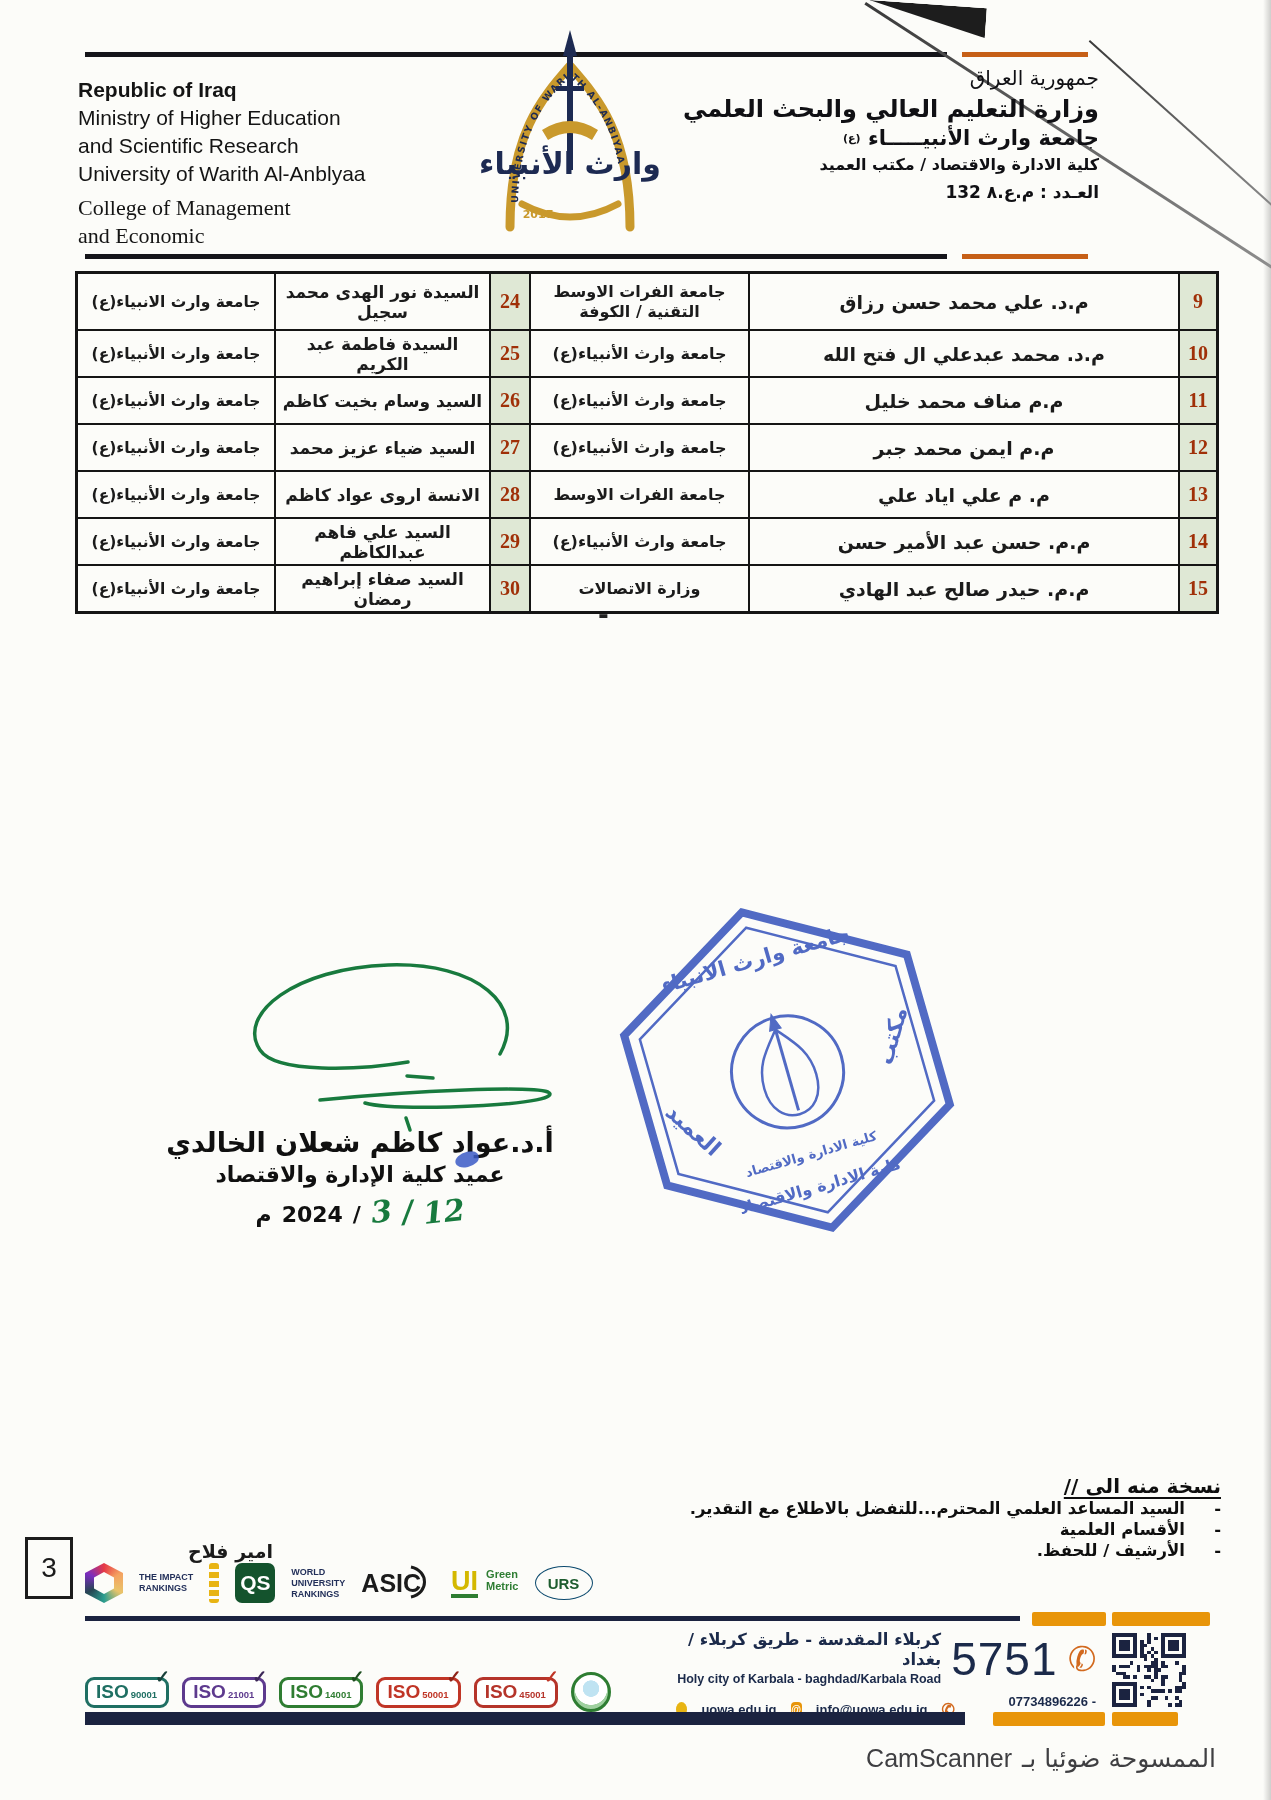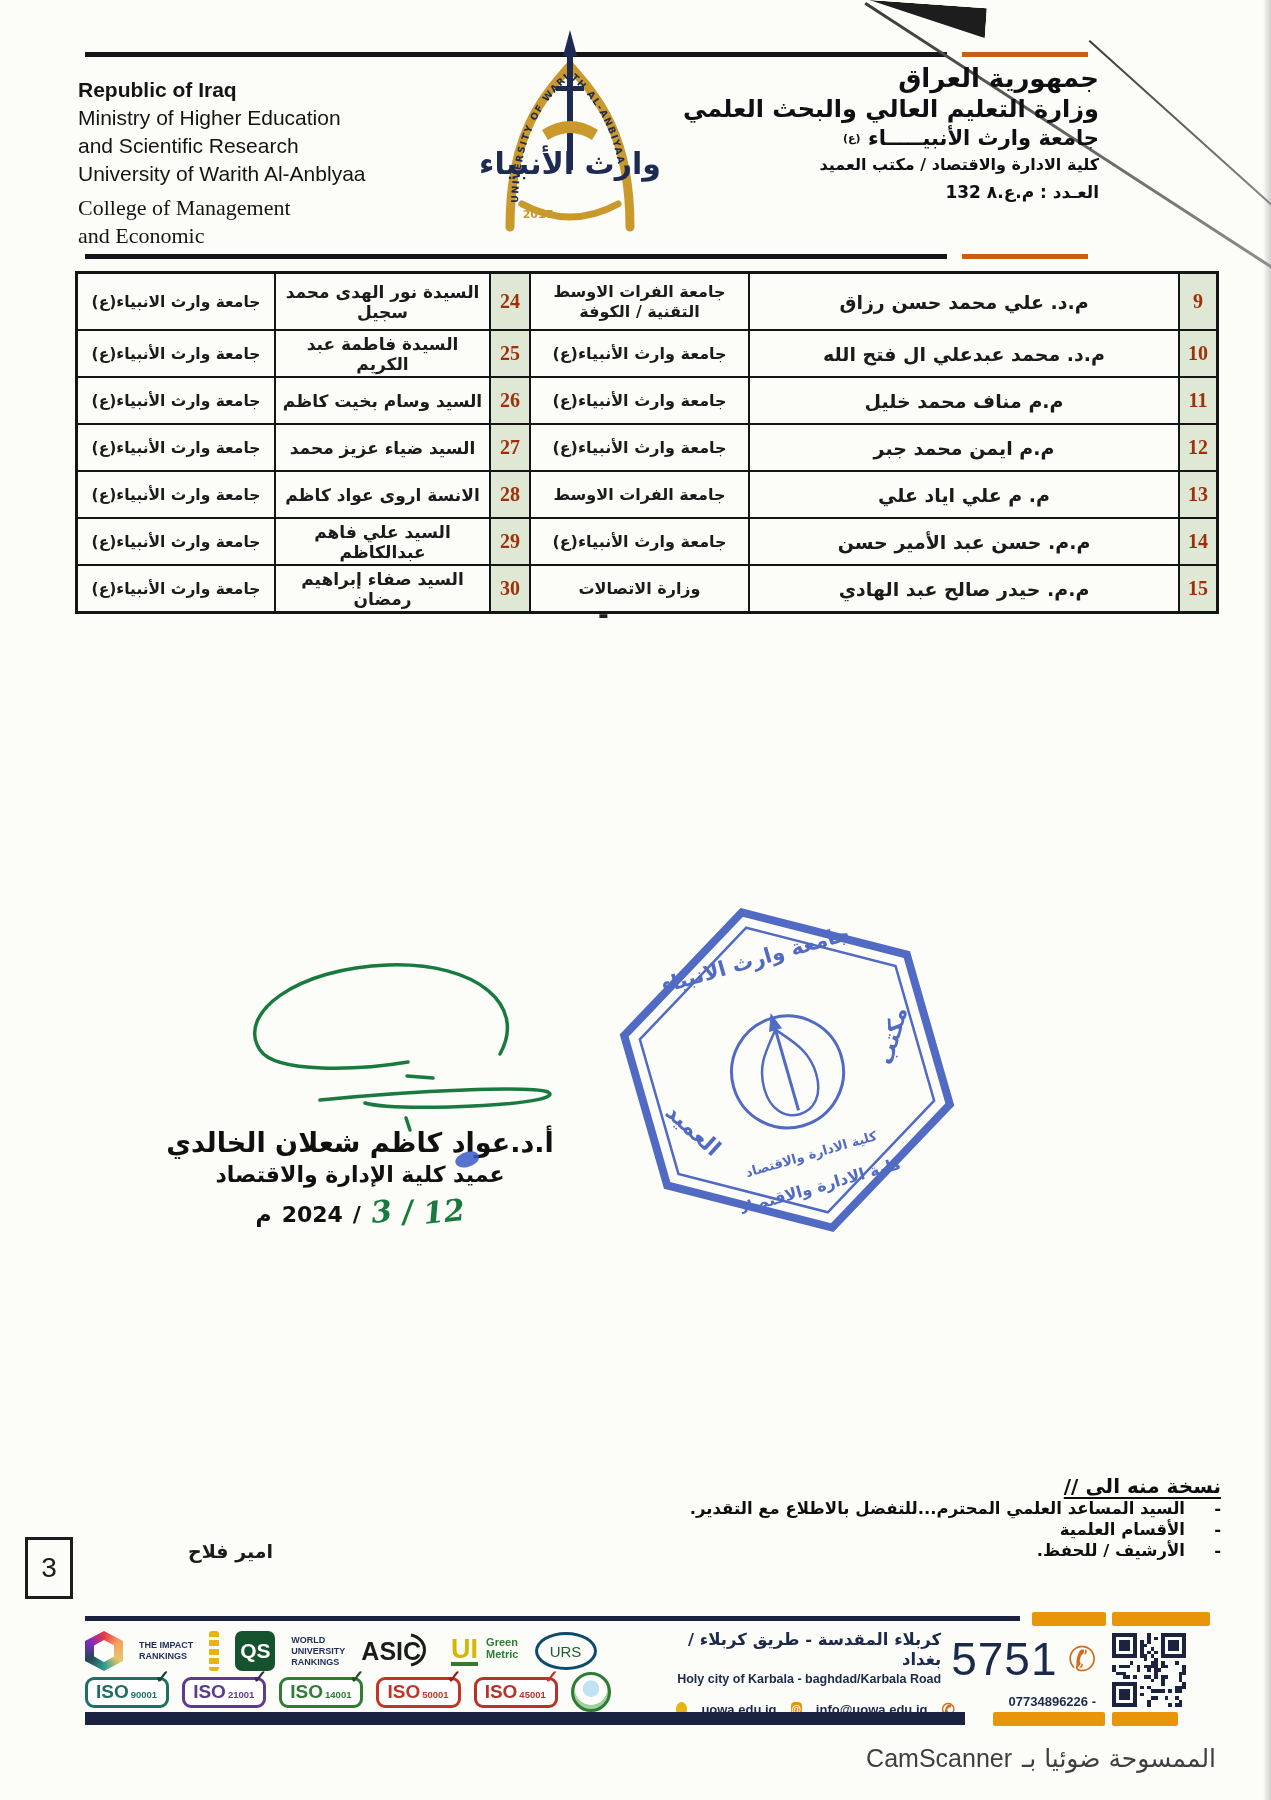--- a/index.html
+++ b/index.html
@@ -13,21 +13,21 @@
   
   .fold-line{position:absolute;background:linear-gradient(90deg,#3a3a3a,#9a9a9a);transform-origin:left top;}
   .fold-wedge{position:absolute;left:868px;top:4px;width:118px;height:30px;background:#1d1d1d;
         clip-path:polygon(0 0,100% 0,100% 100%);transform:rotate(4deg);}
   
   .hdr-en{position:absolute;left:78px;top:76px;font-family:"Liberation Sans",sans-serif;
         font-size:21px;line-height:28px;color:#141414;}
   .hdr-en .b{font-weight:bold;}
   .hdr-en .serif{font-family:"Liberation Serif",serif;font-size:22px;}
   .hdr-ar{position:absolute;right:172px;top:62px;direction:rtl;text-align:right;color:#101014;}
-  .hdr-ar .l1{font-weight:bold;font-size:26px;line-height:32px;}
+  .hdr-ar .l1{font-weight:normal;font-size:20px;line-height:32px;}
   .hdr-ar .l2{font-weight:bold;font-size:24px;line-height:30px;}
   .hdr-ar .l3{font-weight:bold;font-size:21px;line-height:29px;letter-spacing:0;}
   .hdr-ar .mark{font-size:11px;vertical-align:top;}
   .hdr-ar .l4{font-weight:bold;font-size:16px;line-height:24px;}
   .hdr-ar .l5{font-weight:bold;font-size:17px;line-height:30px;}
   
   .logo{position:absolute;left:468px;top:22px;width:205px;height:215px;}
   
   .tbl{position:absolute;left:75px;top:271px;width:1140px;border:2px solid #151515;direction:rtl;}
   .tr{display:grid;grid-template-columns:38px 430px 219px 40px 215px 198px;}
@@ -52,37 +52,37 @@
   .stamp{position:absolute;left:622px;top:900px;width:330px;height:340px;transform:rotate(-16deg);opacity:.88;}
   
   .dist{position:absolute;right:50px;top:1474px;direction:rtl;text-align:right;color:#0e0e0e;}
   .dist .title{font-weight:bold;font-size:20px;text-decoration:underline;text-underline-offset:4px;}
   .dist .row{display:flex;gap:26px;font-weight:bold;font-size:16.5px;line-height:21px;direction:rtl;}
   .dist .dash{width:10px;}
   .clerk{position:absolute;left:188px;top:1540px;font-weight:bold;font-size:19px;direction:rtl;}
   .pagebox{position:absolute;left:25px;top:1537px;width:42px;height:56px;border:3px solid #1c1c1c;
       display:flex;align-items:center;justify-content:center;font-size:28px;font-family:"Liberation Sans",sans-serif;}
   
-  .ftr-rankings{position:absolute;left:85px;top:1630px;display:flex;align-items:center;gap:16px;height:42px;}
+  .ftr-rankings{position:absolute;left:85px;top:1562px;display:flex;align-items:center;gap:16px;height:42px;}
   .hex-icon{width:38px;height:40px;clip-path:polygon(50% 0,100% 25%,100% 75%,50% 100%,0 75%,0 25%);
       background:conic-gradient(#e63946,#f4a261,#e9c46a,#2a9d8f,#264653,#7b2cbf,#e63946);
       display:flex;align-items:center;justify-content:center;}
   .hex-icon::after{content:"";width:20px;height:22px;background:#fcfcf9;
       clip-path:polygon(50% 0,100% 25%,100% 75%,50% 100%,0 75%,0 25%);}
   .tiny-label{font-size:9px;font-weight:bold;color:#23305a;line-height:11px;font-family:"Liberation Sans",sans-serif;}
   .qs-strip{width:10px;height:40px;background:repeating-linear-gradient(#e8b413 0 6px,#fcfcf9 6px 9px);border-radius:3px;}
   .qs-box{width:40px;height:40px;background:#14532d;border-radius:7px;color:#fff;font-weight:bold;font-size:21px;
       display:flex;align-items:center;justify-content:center;font-family:"Liberation Sans",sans-serif;}
   .asic{font-family:"Liberation Sans",sans-serif;font-weight:bold;font-size:25px;color:#1b1b1b;position:relative;}
   .asic svg{position:absolute;right:-12px;top:-4px;}
   .ui{font-family:"Liberation Sans",sans-serif;font-weight:bold;font-size:27px;color:#d4b800;
       border-bottom:4px solid #2e7d32;line-height:26px;}
   .gm{font-size:11px;font-weight:bold;color:#2e7d32;line-height:12px;font-family:"Liberation Sans",sans-serif;}
-  .urs{width:56px;height:32px;border:3px solid #0c4a6e;border-radius:50%;display:flex;align-items:center;
-      justify-content:center;font-weight:normal;font-size:15px;color:#1d5c2e;font-family:"Liberation Sans",sans-serif;}
+  .urs{width:56px;height:32px;border:1px solid #0c4a6e;border-radius:50%;display:flex;align-items:center;
+      justify-content:center;font-weight:bold;font-size:15px;color:#1d5c2e;font-family:"Liberation Sans",sans-serif;}
   .ftr-iso{position:absolute;left:85px;top:1672px;display:flex;align-items:center;gap:13px;}
   .iso{display:inline-flex;align-items:baseline;border:3px solid;border-radius:9px;padding:1px 8px 2px 8px;
       font-family:"Liberation Sans",sans-serif;font-weight:bold;background:#fff;position:relative;}
   .iso .w{font-size:19px;} .iso .c{font-size:9.5px;margin-right:1px;margin-left:2px;}
   .iso .chk{position:absolute;right:-4px;top:-14px;font-size:18px;}
   .iso1{border-color:#1f6f63;color:#1f6f63;} .iso1 .chk{color:#173f38;}
   .iso2{border-color:#5d3a8e;color:#5d3a8e;} .iso2 .chk{color:#3c2758;}
   .iso3{border-color:#2f7d32;color:#2f7d32;} .iso3 .chk{color:#1d4d1f;}
   .iso4{border-color:#c03526;color:#c03526;} .iso4 .chk{color:#8f2317;}
   .iso5{border-color:#b5342a;color:#b5342a;} .iso5 .chk{color:#c03526;}

